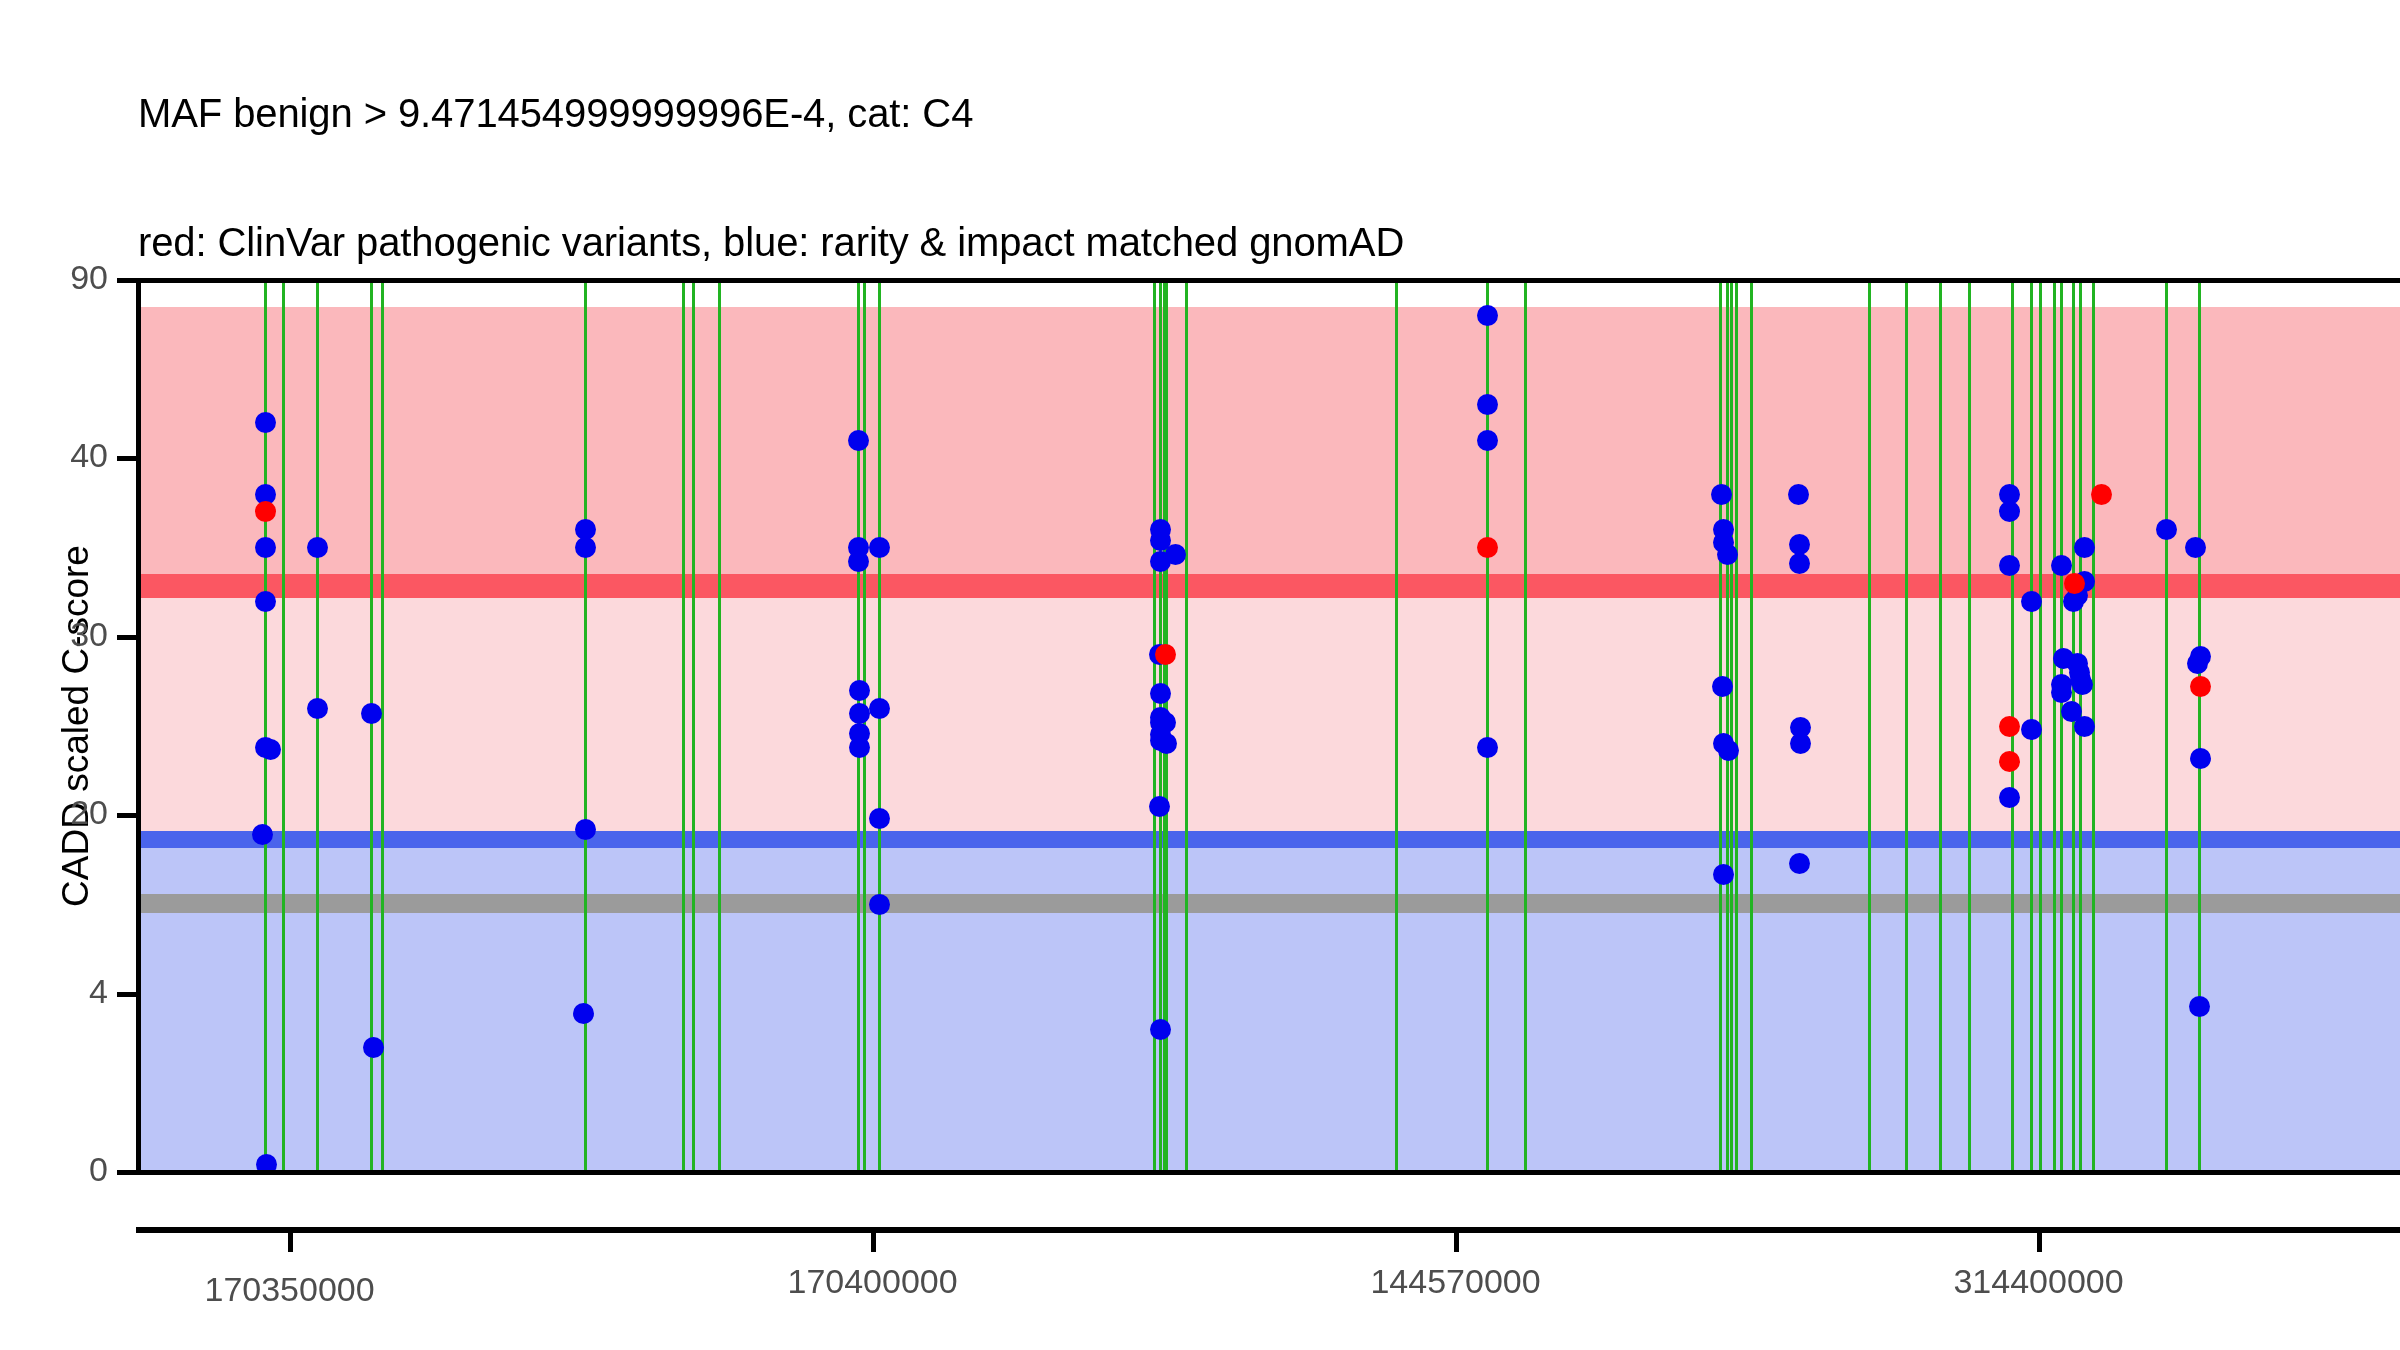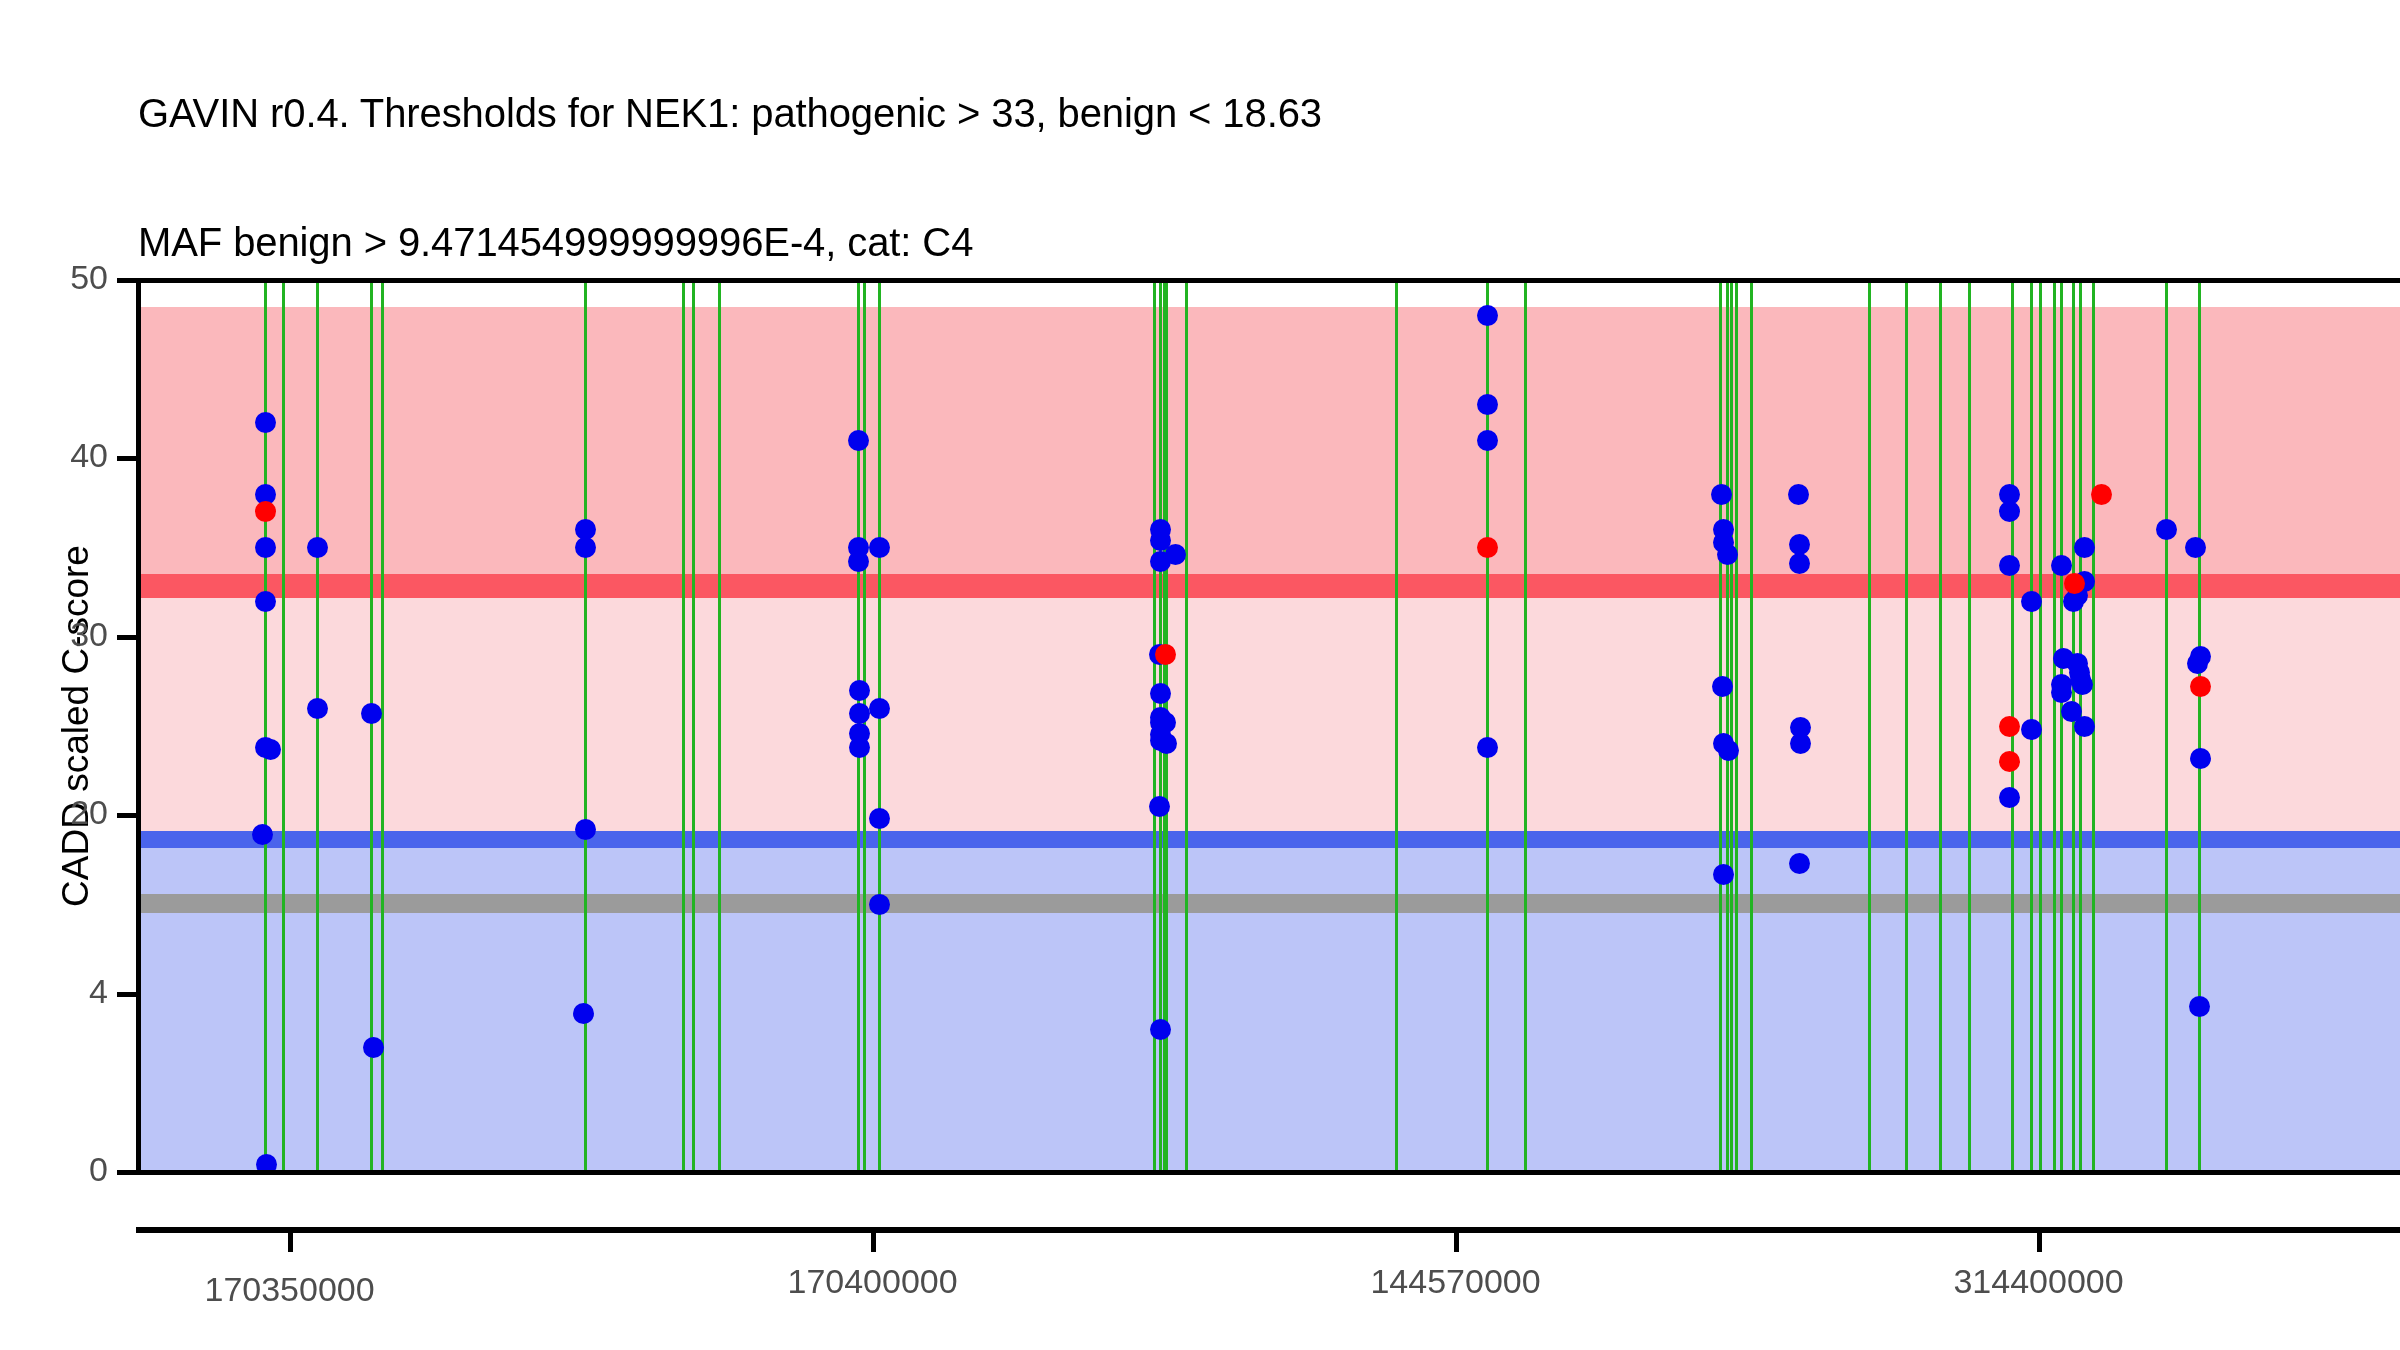--- a/index.html
+++ b/index.html
@@ -152,21 +152,20 @@
     white-space: nowrap;
     transform: translateX(-50%);
   }
 </style>
 </head>
 <body>
 
 <div id="root">
 
   <div id="title-block">
-    <span class="title-line">GAVIN r0.4. Thresholds for NEK1: pathogenic &gt; 33, benign &lt; 18.63</span>
     <span class="title-line">MAF benign &gt; 9.471454999999996E-4, cat: C4</span>
     <span class="title-line">red: ClinVar pathogenic variants, blue: rarity &amp; impact matched gnomAD</span>
     <span class="title-line">variants, green: RefSeq exons, grey: genome-wide fallback threshold</span>
   </div>
 
   <div id="ylabel">CADD scaled C-score</div>
 
   <div id="plot">
     <div id="bands-layer">
         <div class="band" style="top: 26.76px; height: 276.52px; background: rgb(251, 184, 188);"></div>
@@ -324,21 +323,21 @@
       <div class="ylab" style="top: 1150px;">0</div>
       <div class="ytick" style="top: 991.6px;"></div>
       <div class="ylab" style="top: 971.6px;">4</div>
       <div class="ytick" style="top: 813.2px;"></div>
       <div class="ylab" style="top: 793.2px;">20</div>
       <div class="ytick" style="top: 634.8px;"></div>
       <div class="ylab" style="top: 614.8px;">30</div>
       <div class="ytick" style="top: 456.4px;"></div>
       <div class="ylab" style="top: 436.4px;">40</div>
       <div class="ytick" style="top: 278px;"></div>
-      <div class="ylab" style="top: 258px;">50</div>
+      <div class="ylab" style="top: 258px;">90</div>
     </div>
   <div id="xaxis-ticks">
       <div class="xtick" style="left: 287.577px;"></div>
       <div class="xlab" style="left: 289.577px; margin-top: 8px;">170350000</div>
       <div class="xtick" style="left: 870.567px;"></div>
       <div class="xlab" style="left: 872.567px;">170400000</div>
       <div class="xtick" style="left: 1453.56px;"></div>
       <div class="xlab" style="left: 1455.56px;">144570000</div>
       <div class="xtick" style="left: 2036.55px;"></div>
       <div class="xlab" style="left: 2038.55px;">314400000</div>

